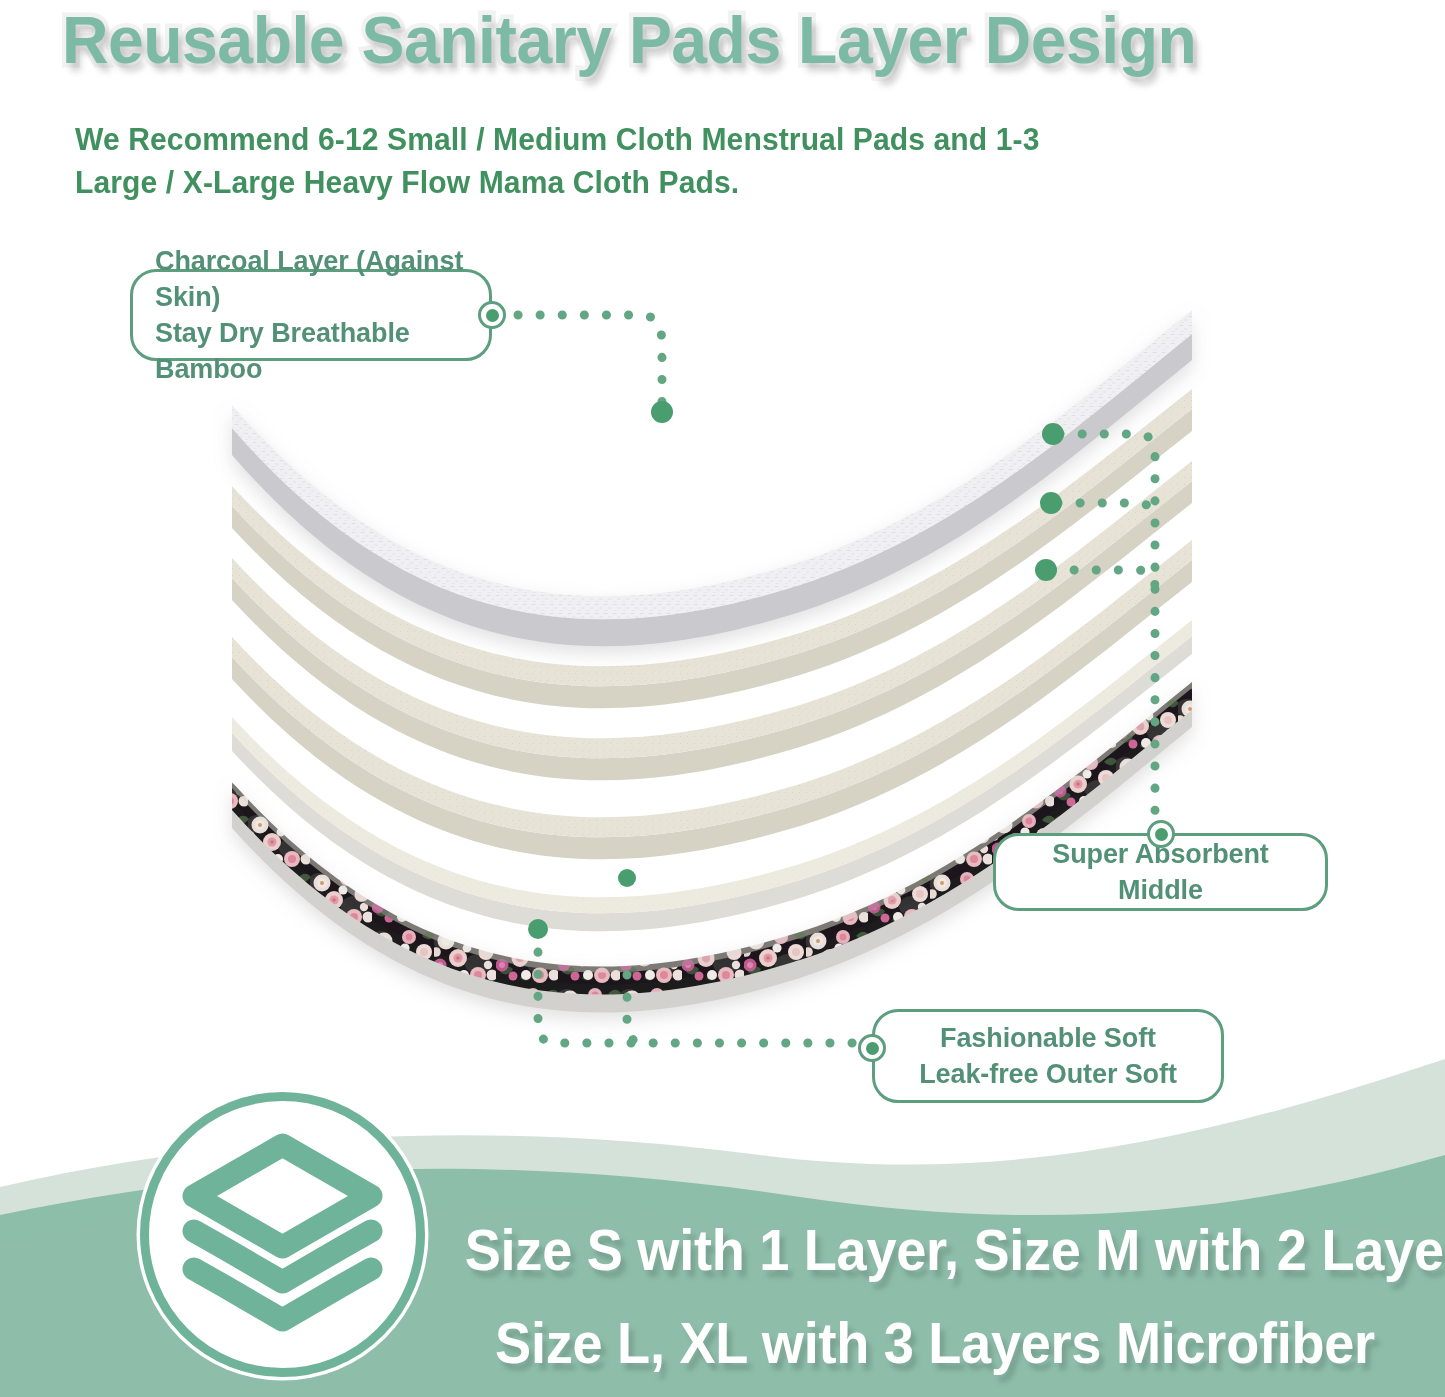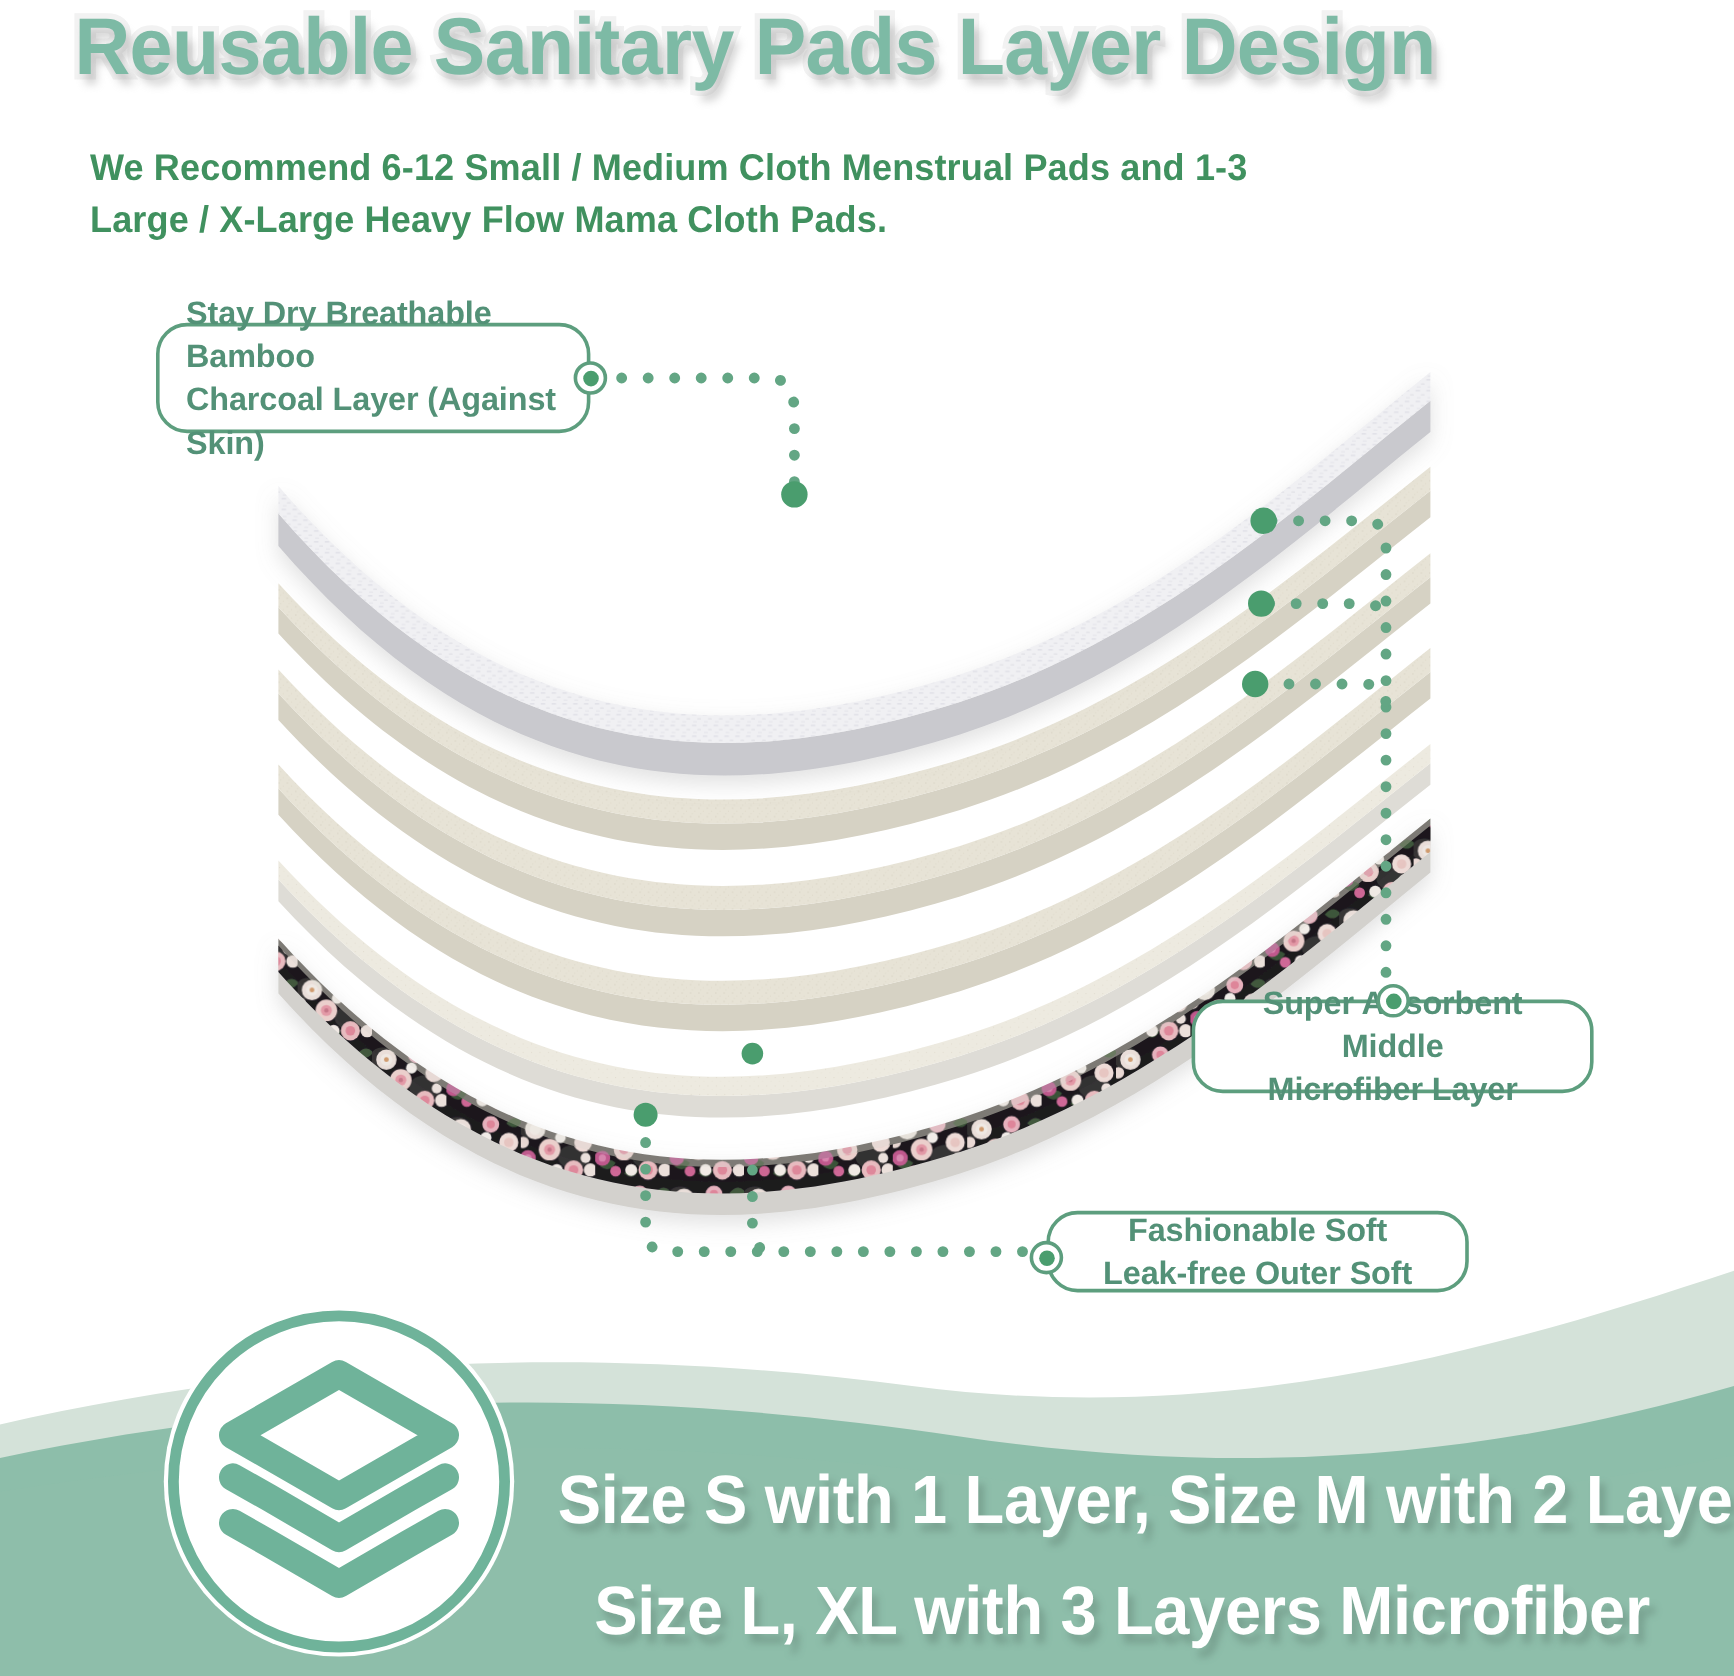--- a/index.html
+++ b/index.html
@@ -81,21 +81,21 @@
     text-align:left;
     justify-content:flex-start;
     padding-left:22px;
   }
   #callout-mid{
     left:993px; top:833px;
     width:335px; height:78px;
   }
   #callout-bot{
     left:872px; top:1009px;
-    width:352px; height:68px;
+    width:352px; height:94px;
   }
 
   
   .node{
     position:absolute;
     width:28px; height:28px;
     border-radius:50%;
     background:#ffffff;
     border:3px solid #5d9e7e;
     box-sizing:border-box;
@@ -298,30 +298,29 @@
   </svg>
 
   <div class="title">Reusable Sanitary Pads Layer Design</div>
   <div class="subtitle">
     <span class="line">We Recommend 6-12 Small / Medium Cloth Menstrual Pads</span>
     <span class="line">and 1-3 Large / X-Large Heavy Flow Mama Cloth Pads.</span>
   </div>
 
   <div class="callout" id="callout-top">
     <div>
+      <span class="line">Charcoal Layer (Against Skin)</span>
       <span class="line">Stay Dry Breathable Bamboo</span>
-      <span class="line">Charcoal Layer (Against Skin)</span>
     </div>
   </div>
   <div class="node" id="node-top"></div>
 
   <div class="callout" id="callout-mid">
     <div>
       <span class="line">Super Absorbent Middle</span>
-      <span class="line">Microfiber Layer</span>
     </div>
   </div>
   <div class="node" id="node-mid"></div>
 
   <div class="callout" id="callout-bot">
     <div>
       <span class="line">Fashionable Soft</span>
       <span class="line">Leak-free Outer Soft</span>
     </div>
   </div>

